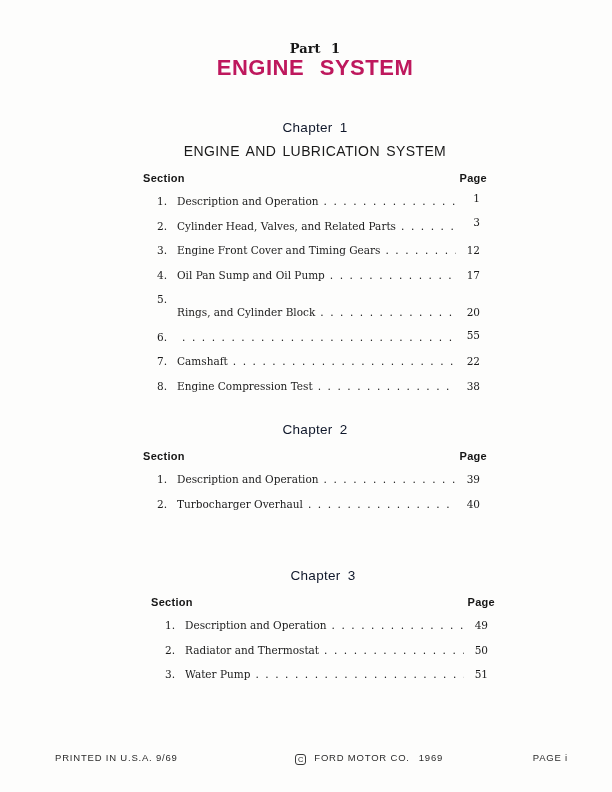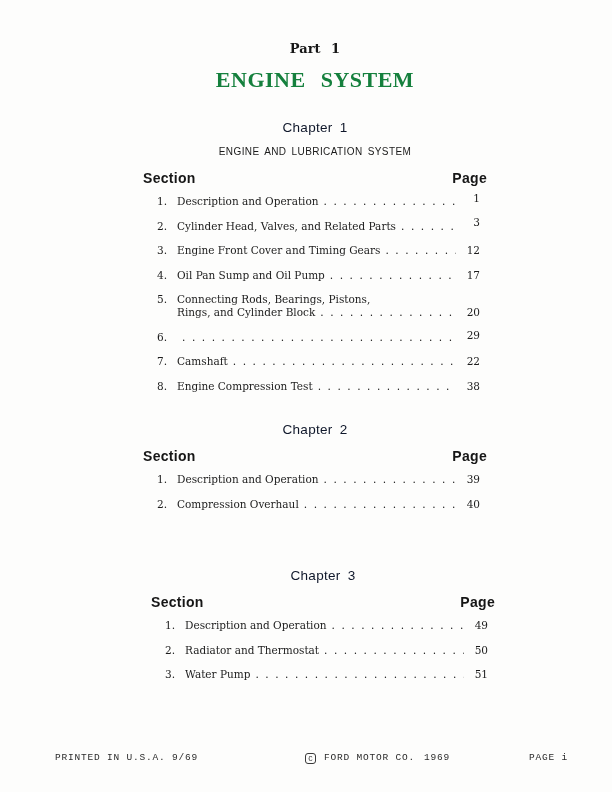--- a/index.html
+++ b/index.html
@@ -24,28 +24,27 @@
   }
   .part-label {
     font-family: "DejaVu Serif", serif;
     font-weight: bold;
     font-size: 13px;
     line-height: 14px;
     word-spacing: 6px;
     color: #161616;
   }
   .part-title {
-    margin-top: 12px;
-    font-family: Liberation Serif, serif;
+    font-family: Liberation Sans, sans-serif;
     font-weight: bold;
     font-size: 22px;
     line-height: 24px;
     letter-spacing: 0.5px;
     word-spacing: 9px;
-    color: #15803d;
+    color: #be185d;
   }
 
   
   .chapter {
     position: absolute;
     left: 143px;
     width: 344px;
   }
   #ch1 { top: 121px; }
   #ch2 { top: 423px; }
@@ -57,33 +56,33 @@
     font-size: 13.5px;
     line-height: 14px;
     letter-spacing: 0.3px;
     word-spacing: 3px;
     color: #0f172a;
   }
   .ch-title {
     text-align: center;
     margin-top: 9px;
     font-family: "Liberation Sans", sans-serif;
-    font-size: 10px;
+    font-size: 14px;
     line-height: 15px;
     letter-spacing: 0.4px;
     word-spacing: 2px;
     color: #1a1a1a;
   }
   .toc-head {
     display: flex;
     justify-content: space-between;
     margin-top: 14px;
     font-family: "Liberation Sans", sans-serif;
     font-weight: bold;
-    font-size: 14px;
+    font-size: 11px;
     line-height: 10px;
     letter-spacing: 0.3px;
     color: #161616;
   }
   .toc { margin-top: 12px; }
 
   .item { margin-bottom: 11.5px; }
   .line {
     display: flex;
     align-items: baseline;
@@ -120,21 +119,21 @@
 
   
   .footer {
     position: absolute;
     top: 752px;
     left: 55px;
     right: 44px;
     display: flex;
     justify-content: space-between;
     align-items: baseline;
-    font-family: Liberation Mono, monospace;
+    font-family: Liberation Sans, sans-serif;
     font-size: 9.5px;
     letter-spacing: 0.8px;
     color: #2b2b2b;
   }
   .f-center { position: relative; left: 14px; white-space: nowrap; }
   .copy-icon {
     display: inline-block;
     width: 11px;
     height: 11px;
     line-height: 10px;
@@ -195,34 +194,33 @@
         <div class="line">
           <span class="num">4.</span>
           <span class="title">Oil Pan Sump and Oil Pump</span>
           <span class="dots"></span>
           <span class="pagenum">17</span>
         </div>
       </div>
       <div class="item">
         <div class="line">
           <span class="num">5.</span>
-          <span class="title">Connecting Rods, Bearings, Pistons,</span>
         </div>
         <div class="line">
           <span class="num"></span>
           <span class="title">Rings, and Cylinder Block</span>
           <span class="dots"></span>
           <span class="pagenum">20</span>
         </div>
       </div>
       <div class="item">
         <div class="line">
           <span class="num">6.</span>
           <span class="dots"></span>
-          <span class="pagenum raised-sm">29</span>
+          <span class="pagenum raised-sm">55</span>
         </div>
       </div>
       <div class="item">
         <div class="line">
           <span class="num">7.</span>
           <span class="title">Camshaft</span>
           <span class="dots"></span>
           <span class="pagenum">22</span>
         </div>
       </div>
@@ -248,21 +246,21 @@
         <div class="line">
           <span class="num">1.</span>
           <span class="title">Description and Operation</span>
           <span class="dots"></span>
           <span class="pagenum">39</span>
         </div>
       </div>
       <div class="item">
         <div class="line">
           <span class="num">2.</span>
-          <span class="title">Compression Overhaul</span>
+          <span class="title">Turbocharger Overhaul</span>
           <span class="dots"></span>
           <span class="pagenum">40</span>
         </div>
       </div>
     </div>
   </section>
 
   <section class="chapter" id="ch3">
     <div class="ch-label">Chapter 3</div>
     <div class="toc-head">

